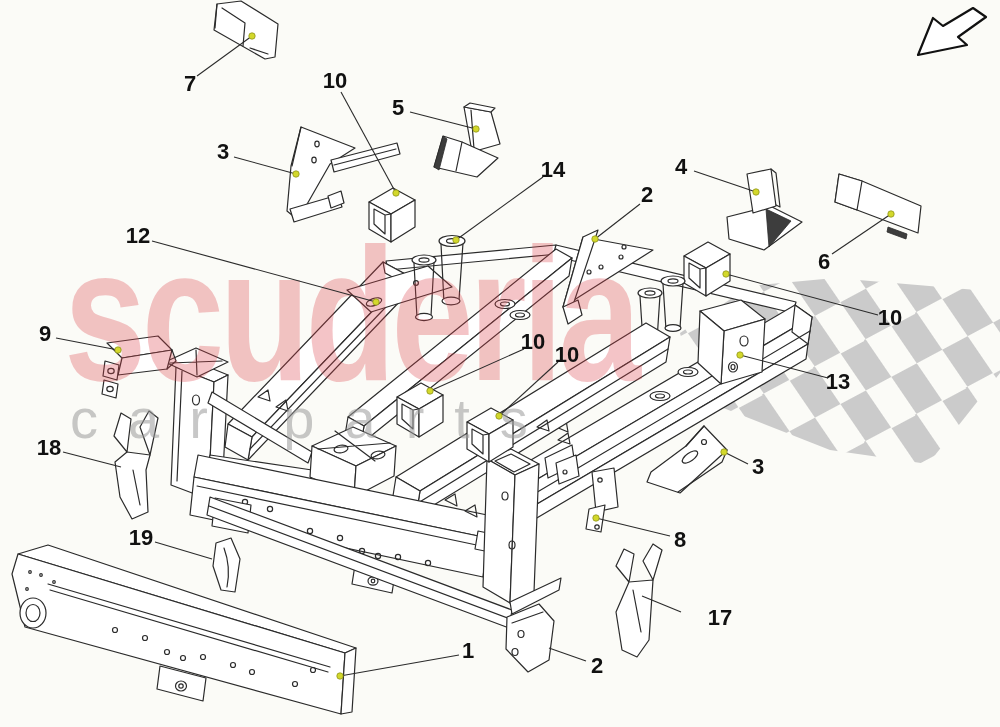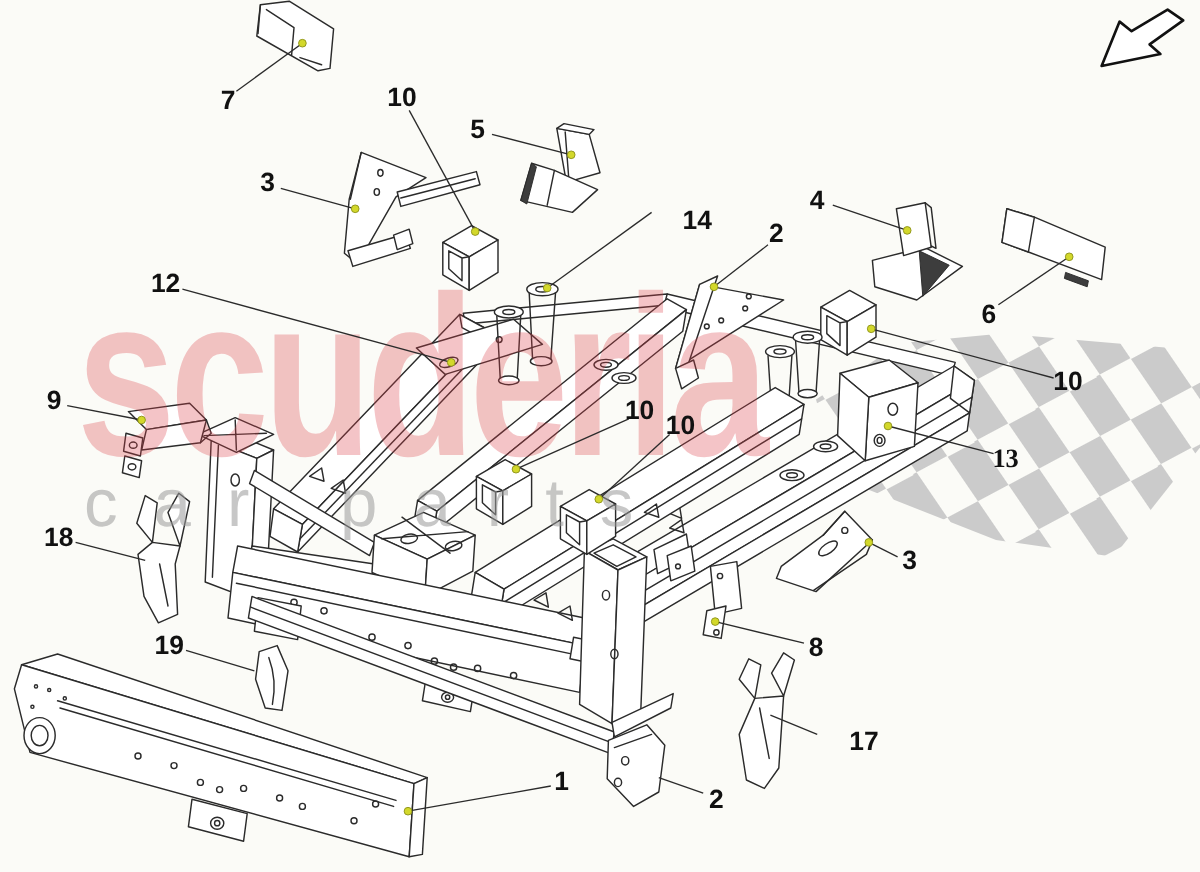--- a/index.html
+++ b/index.html
@@ -394,20 +394,20 @@
       <div class="callout-label" style="left: 824px; top: 262px;">6</div>
       <div class="callout-label" style="left: 190px; top: 84px;">7</div>
       <div class="callout-label" style="left: 680px; top: 540px;">8</div>
       <div class="callout-label" style="left: 45px; top: 334px;">9</div>
       <div class="callout-label" style="left: 335px; top: 81px;">10</div>
       <div class="callout-label" style="left: 890px; top: 318px;">10</div>
       <div class="callout-label" style="left: 533px; top: 342px;">10</div>
       <div class="callout-label" style="left: 567px; top: 355px;">10</div>
       <div class="callout-label" style="left: 758px; top: 467px;">3</div>
       <div class="callout-label" style="left: 138px; top: 236px;">12</div>
-      <div class="callout-label" style="left: 838px; top: 382px; font-family: Liberation Serif, serif;">13</div>
-      <div class="callout-label" style="left: 553px; top: 184px; margin-left: 28px;">14</div>
+      <div class="callout-label" style="left: 838px; top: 382px;">13</div>
+      <div class="callout-label" style="left: 553px; top: 170px;">14</div>
       <div class="callout-label" style="left: 597px; top: 666px;">2</div>
       <div class="callout-label" style="left: 141px; top: 538px;">19</div>
       <div class="callout-label" style="left: 692px; top: 618px; margin-left: 28px;">17</div>
       <div class="callout-label" style="left: 49px; top: 448px;">18</div>
     </div>
 </div>
 
 </body></html>

